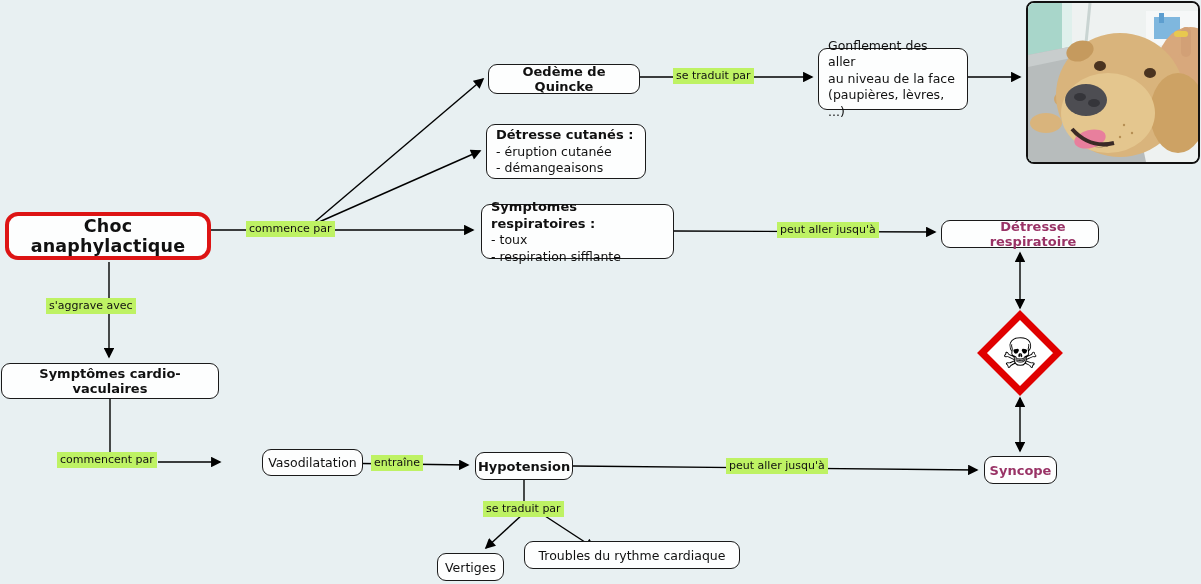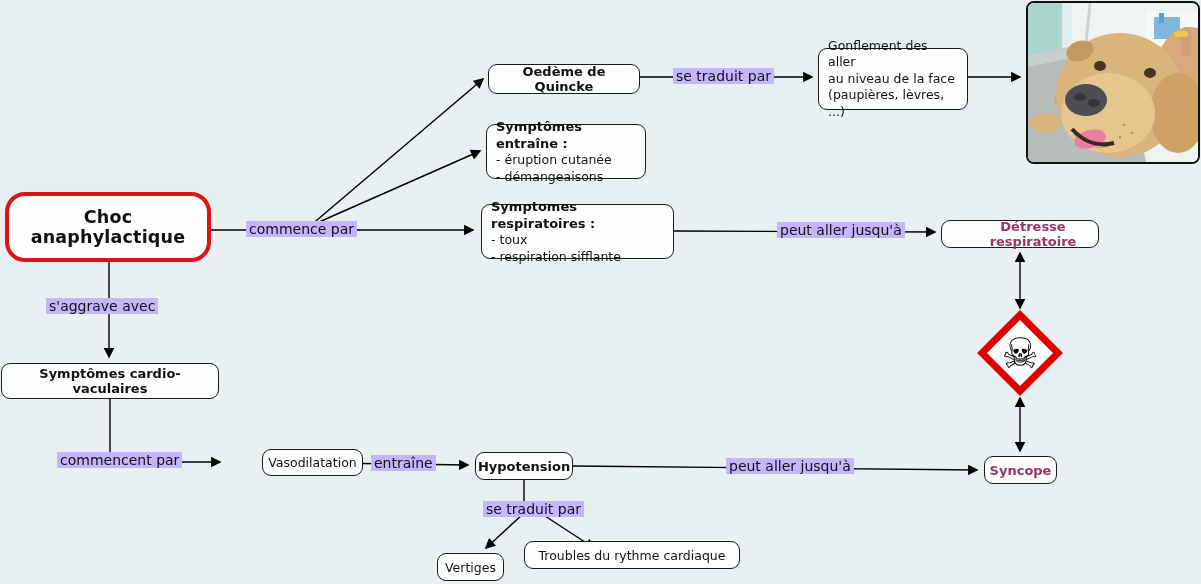--- a/index.html
+++ b/index.html
@@ -30,22 +30,22 @@
   .bold{font-weight:bold;font-size:13px;}
   .accent{color:#993366;}
   .root{
     border:4px solid #dd1414;
     border-radius:13px;
     font-weight:bold;font-size:17.5px;
     letter-spacing:.2px;
   }
   .linklabel{
     position:absolute;z-index:3;
-    background:#c4b5fd;
-    font-size:14px;color:#111;
+    background:#bef264;
+    font-size:11px;color:#111;
     padding:0 3px;line-height:16px;
     white-space:nowrap;
   }
   .photo{
     position:absolute;z-index:2;
     left:1026px;top:1px;width:174px;height:163px;
     border:2px solid #111;border-radius:8px;
     box-sizing:border-box;overflow:hidden;
     background:#e9edec;
   }
@@ -78,36 +78,36 @@
       <line x1="542" y1="514" x2="594" y2="548" marker-end="url(#arr)"></line>
       <line x1="1020" y1="253" x2="1020" y2="308" marker-start="url(#arr)" marker-end="url(#arr)"></line>
       <line x1="1020" y1="398" x2="1020" y2="451" marker-start="url(#arr)" marker-end="url(#arr)"></line>
     </g>
     <g>
       <polygon points="1020,315 1058,353 1020,391 982,353" fill="#ffffff" stroke="#e00000" stroke-width="7"></polygon>
       <text x="1020" y="368" text-anchor="middle" font-size="42" fill="#000">☠</text>
     </g>
   </svg>
 
-  <div class="node root" style="left:5px;top:192px;width:206px;height:70px;border-radius:20px;">
+  <div class="node root" style="left:5px;top:212px;width:206px;height:48px;">
     <span>Choc anaphylactique</span>
   </div>
 
   <div class="node bold" style="left:488px;top:64px;width:152px;height:30px;">
     <span>Oedème de Quincke</span>
   </div>
 
   <div class="node multi" style="left:818px;top:48px;width:150px;height:62px;">
     <div>Gonflement des aller</div>
     <div>au niveau de la face</div>
     <div>(paupières, lèvres, ...)</div>
   </div>
 
   <div class="node multi" style="left:486px;top:124px;width:160px;height:55px;">
-    <div class="ttl">Symptômes entraîne :</div>
+    <div class="ttl">Détresse cutanés :</div>
     <div>- éruption cutanée</div>
     <div>- démangeaisons</div>
   </div>
 
   <div class="node multi" style="left:481px;top:204px;width:193px;height:55px;">
     <div class="ttl">Symptomes respiratoires :</div>
     <div>- toux</div>
     <div>- respiration sifflante</div>
   </div>
 

